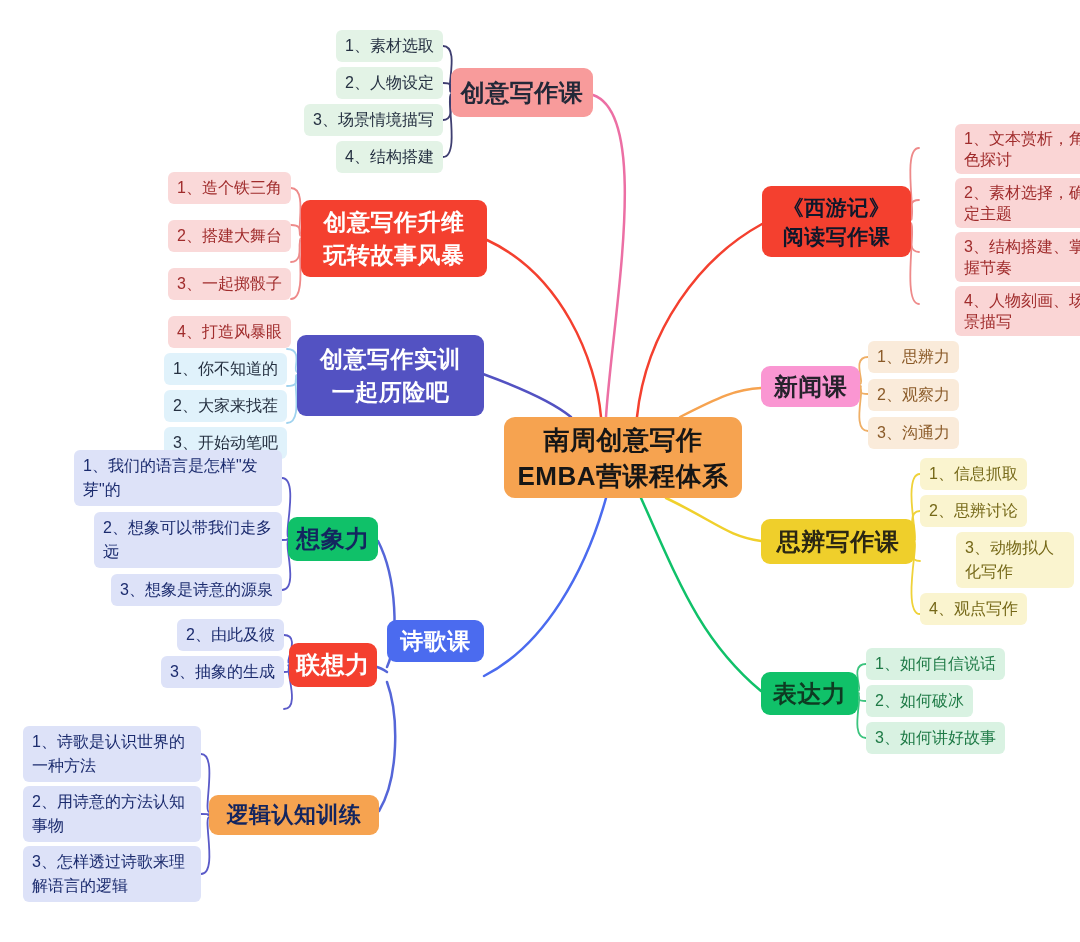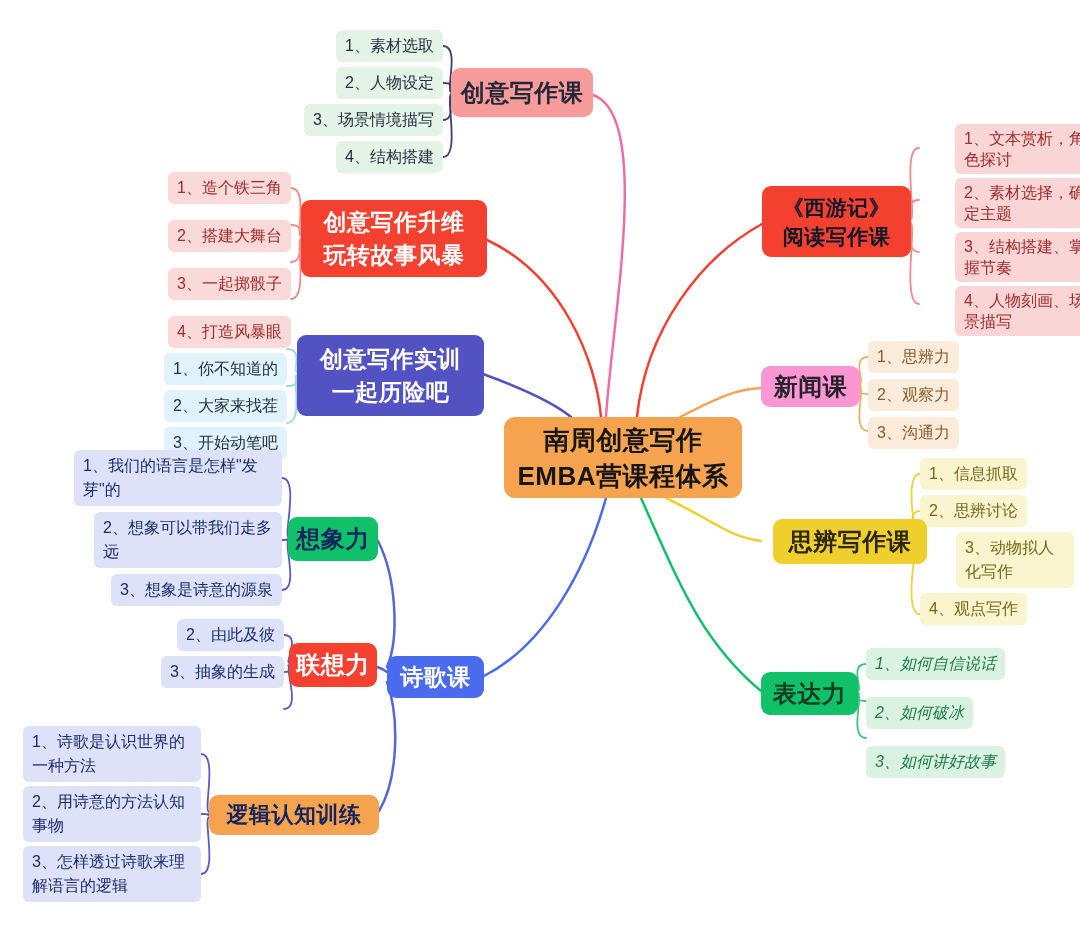--- a/index.html
+++ b/index.html
@@ -32,39 +32,39 @@
   
   #col-creative   {right:637px;top:30px;gap:5px;}
   #col-upgrade    {right:789px;top:172px;gap:16px;}
   #col-practice   {right:793px;top:333px;gap:5px;margin-top:20px;}
   #col-imagination{right:798px;top:450px;gap:6px;}
   #col-association{right:796px;top:619px;gap:5px;}
   #col-logic      {right:879px;top:726px;gap:4px;}
   #col-journey    {left:919px;top:124px;gap:4px;}
   #col-news       {left:868px;top:341px;gap:6px;}
   #col-critical   {left:920px;top:458px;gap:5px;}
-  #col-expression {left:866px;top:648px;gap:17px;font-style:italic;}
+  #col-expression {left:866px;top:648px;gap:5px;}
   
   #col-imagination .i0{width:208px;}
   #col-imagination .i1{width:188px;}
   #col-logic .item{width:178px;}
   #col-journey .item{width:148px;line-height:21px;}
   #col-critical .i2{width:118px;}
   
   #n-center{left:504px;top:417px;width:238px;height:81px;background:#F6A350;color:#161616;font-size:26px;font-weight:700;line-height:36px;border-radius:11px;}
   #n-creative   {left:451px;top:68px; width:142px;height:49px;background:#F89B9B;color:#232838;font-size:24px;}
   #n-upgrade    {left:301px;top:200px;width:186px;height:77px;background:#F4402F;color:#ffffff;font-size:23px;line-height:33px;}
   #n-practice   {left:297px;top:335px;width:187px;height:81px;background:#5352C2;color:#ffffff;font-size:23px;line-height:33px;}
-  #n-poetry     {left:387px;top:656px;width:97px; height:42px;background:#4B6BEF;color:#ffffff;font-size:23px;}
+  #n-poetry     {left:387px;top:620px;width:97px; height:42px;background:#4B6BEF;color:#ffffff;font-size:23px;}
   #n-imagination{left:288px;top:517px;width:90px; height:44px;background:#10C169;color:#13255F;font-size:24px;}
   #n-association{left:289px;top:643px;width:88px; height:44px;background:#F4402F;color:#ffffff;font-size:24px;}
   #n-logic      {left:209px;top:795px;width:170px;height:40px;background:#F6A350;color:#13255F;font-size:22px;}
   #n-journey    {left:762px;top:186px;width:149px;height:71px;background:#F4402F;color:#0f172a;font-size:21px;line-height:29px;}
   #n-news       {left:761px;top:366px;width:99px; height:41px;background:#FA96D2;color:#26222C;font-size:24px;}
-  #n-critical   {left:761px;top:519px;width:154px;height:45px;background:#EFCF2B;color:#2B2713;font-size:24px;margin-left:12px;}
+  #n-critical   {left:761px;top:519px;width:154px;height:45px;background:#EFCF2B;color:#2B2713;font-size:24px;}
   #n-expression {left:761px;top:672px;width:97px; height:43px;background:#10C169;color:#0E3B22;font-size:24px;}
   path{fill:none;stroke-linecap:round;}
   .main{stroke-width:2.5px;}
   .bracket{stroke-width:1.8px;}
 </style>
 </head>
 <body>
 
 <div id="canvas">
 

